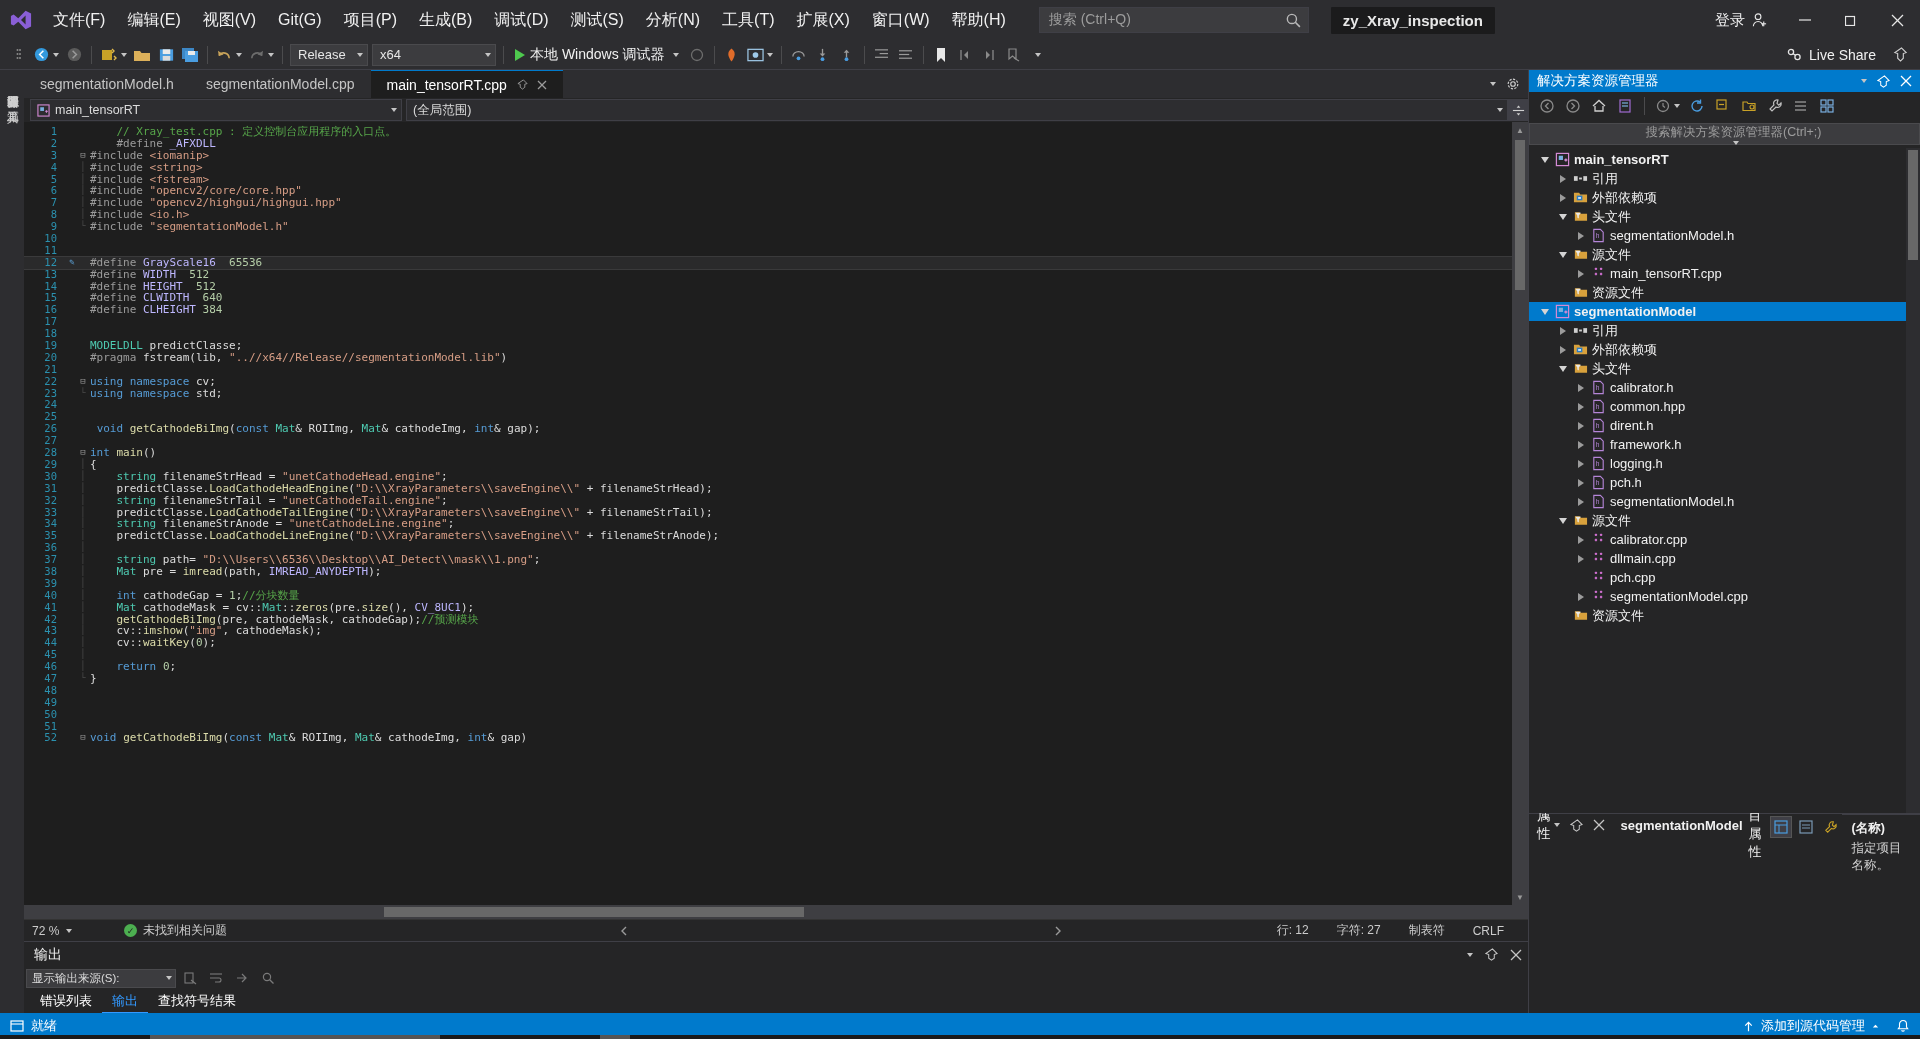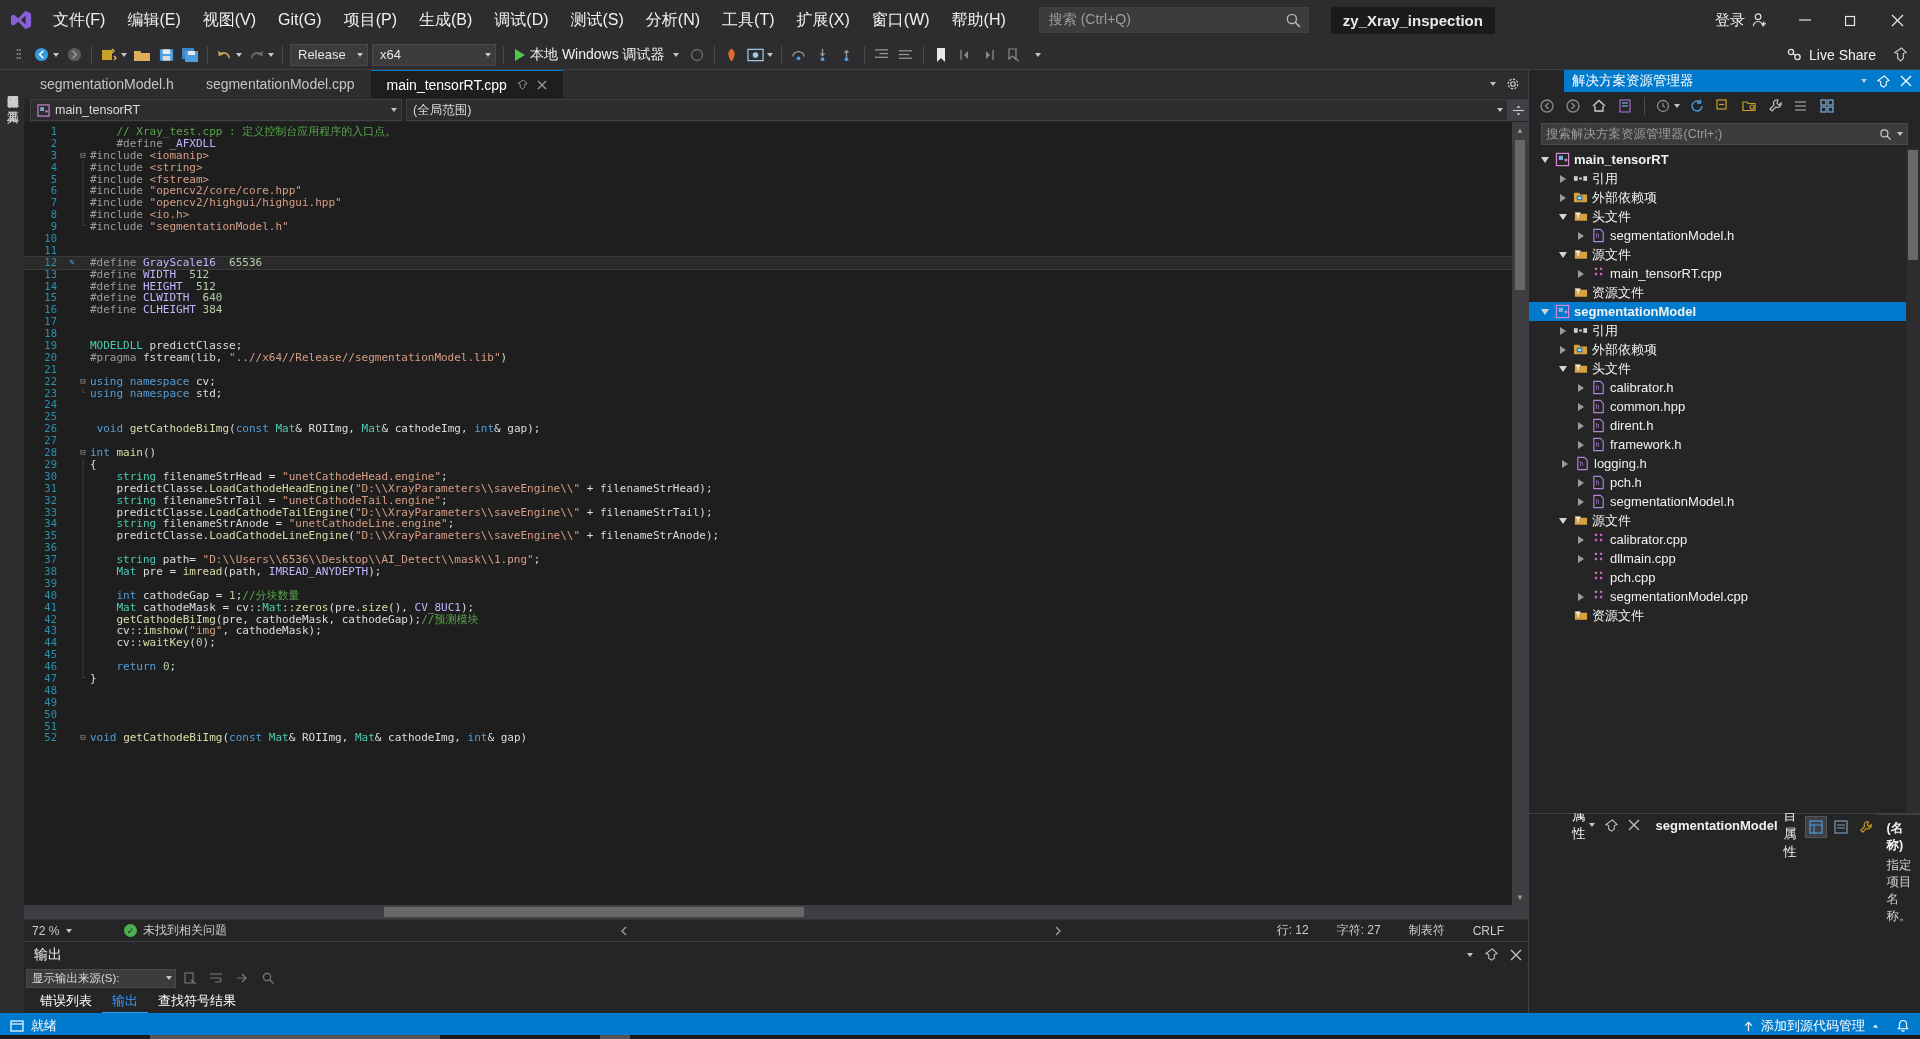--- a/index.html
+++ b/index.html
@@ -137,26 +137,26 @@
   .out-title { font-size: 14px; color: #f1f1f1; }
   .out-head-right { margin-left: auto; display: flex; align-items: center; gap: 12px; color: #c5c5c5; }
   .out-toolbar { height: 22px; display: flex; align-items: center; gap: 2px; padding-left: 2px; }
   .out-combo { width: 150px; height: 19px; background: #3c3c3f; border: 1px solid #4a4a4d; font-size: 11.5px; color: #ddd; display: flex; align-items: center; padding: 0 3px 0 5px; }
   .out-tabs { height: 24px; display: flex; align-items: center; gap: 0; padding-left: 6px; }
   .out-tab { font-size: 13px; color: #ffffff; padding: 0 10px; height: 24px; line-height: 24px; }
   .out-tab.active { color: #3399ff; border-bottom: 1px solid #3399ff; }
 
   
   .rightdock { width: 392px; flex: 0 0 392px; background: #252526; display: flex; flex-direction: column; border-left: 1px solid #3f3f46; }
-  .panel-header { height: 22px; display: flex; align-items: center; padding: 0 4px 0 8px; font-size: 13.5px; margin-left: 35px; }
+  .panel-header { height: 22px; display: flex; align-items: center; padding: 0 4px 0 8px; font-size: 13.5px; }
   .panel-header.sel { background: #007acc; color: #ffffff; }
   .panel-header.plain { background: #252526; color: #f1f1f1; }
   .ph-right { margin-left: auto; display: flex; align-items: center; gap: 10px; padding-right: 4px; }
   .se-toolbar { height: 28px; display: flex; align-items: center; gap: 2px; padding: 0 6px; background: #252526; }
-  .se-search { height: 22px; margin: 3px 12px; background: #3c3c3f; border: 1px solid #4a4a4d; display: flex; align-items: center; padding: 0 4px 0 4px; color: #9c9c9c; font-size: 12.5px; }
+  .se-search { height: 22px; margin: 3px 0; background: #3c3c3f; border: 1px solid #4a4a4d; display: flex; align-items: center; padding: 0 4px 0 22px; color: #9c9c9c; font-size: 12.5px; flex-direction: column; }
   .se-search .sst { flex: 1; }
   .tree { flex: 1; overflow: hidden; background: #252526; padding-top: 2px; position: relative; }
   .trow { height: 19px; display: flex; align-items: center; font-size: 13px; color: #f1f1f1; white-space: nowrap; }
   .trow.sel { background: #007acc; }
   .trow.bold { font-weight: bold; }
   .tw { width: 16px; flex: 0 0 16px; display: flex; align-items: center; justify-content: center; }
   .tri-r { width: 0; height: 0; border-top: 4px solid transparent; border-bottom: 4px solid transparent; border-left: 6px solid #9b9b9b; }
   .tri-d { width: 0; height: 0; border-left: 4px solid transparent; border-right: 4px solid transparent; border-top: 6px solid #d4d4d4; }
   .ticon { width: 18px; flex: 0 0 18px; display: flex; align-items: center; justify-content: center; margin-right: 3px; }
   .tlabel { }
@@ -924,21 +924,21 @@
                 <div class="tri-r"></div>
               </div>
               <div class="ticon">
                 <svg width="15" height="15" viewBox="0 0 16 16">
                   <path d="M3 1.5 h7 l3 3 v10 H3 Z" fill="none" stroke="#b585d8" stroke-width="1.2"></path>
                   <text x="5" y="11" font-size="7" fill="#b585d8">h</text>
                 </svg>
               </div>
               <span class="tlabel">framework.h</span>
             </div>
-            <div class="trow" style="padding-left: 28px;">
+            <div class="trow" style="padding-left: 44px;">
               <div class="tw">
                 <div class="tri-r"></div>
               </div>
               <div class="ticon">
                 <svg width="15" height="15" viewBox="0 0 16 16">
                   <path d="M3 1.5 h7 l3 3 v10 H3 Z" fill="none" stroke="#b585d8" stroke-width="1.2"></path>
                   <text x="5" y="11" font-size="7" fill="#b585d8">h</text>
                 </svg>
               </div>
               <span class="tlabel">logging.h</span>

